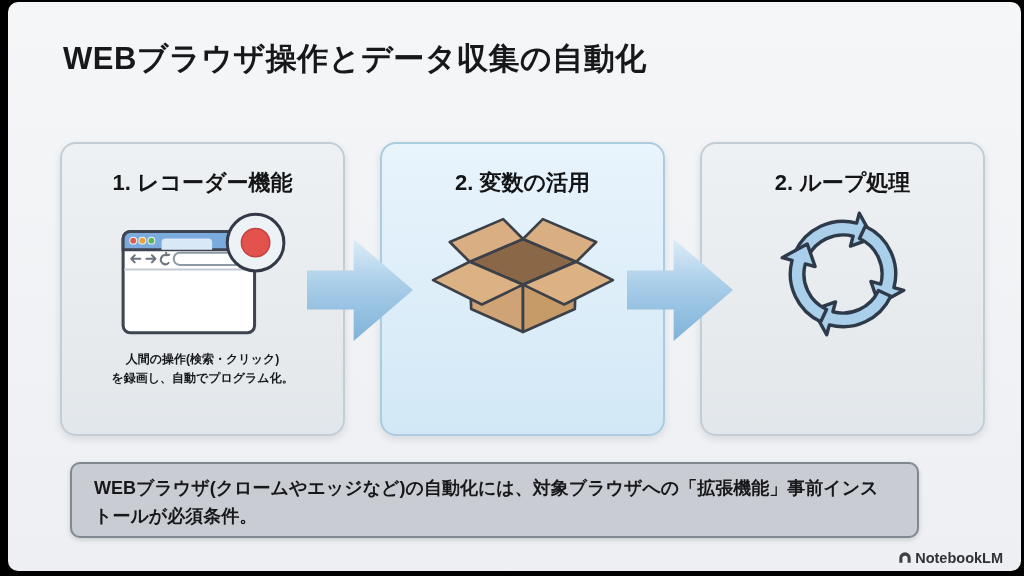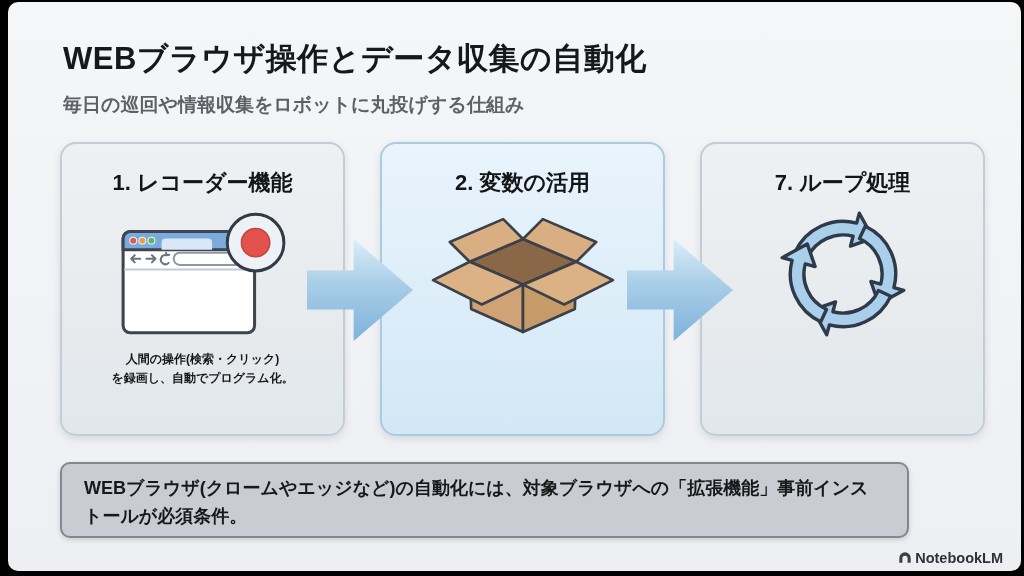--- a/index.html
+++ b/index.html
@@ -42,38 +42,37 @@
     line-height:1.6;white-space:pre-line;margin-top:0px;
   }
   .flow-arrow{
     position:absolute;top:237px;width:106px;height:102px;z-index:5;
     background:linear-gradient(180deg,#dcedf8 0%,#a8cde8 45%,#7fb3d9 100%);
     clip-path:polygon(0 31%,44% 31%,44% 0,100% 50%,44% 100%,44% 69%,0 69%);
     filter:drop-shadow(0 0 7px rgba(255,255,255,.95));
   }
   .flow-arrow.a1{left:299px;} .flow-arrow.a2{left:619px;}
   .note{
-    position:absolute;left:52px;top:460px;width:849px;height:76px;
+    position:absolute;left:62px;top:460px;width:849px;height:76px;
     box-sizing:border-box;background:#c9cdd3;border:2px solid #82888f;
     border-radius:10px;padding:11px 22px;font-size:18px;font-weight:700;
     color:#17181a;line-height:1.55;box-shadow:0 2px 5px rgba(0,0,0,.15);
   }
   .brand{
     position:absolute;right:18px;top:548px;display:flex;align-items:center;
     gap:2px;font-size:14.5px;font-weight:600;color:#2f3338;
   }
   .brand svg{display:block;}
 </style>
 </head>
 <body>
 
 <div class="slide">
 
   <div class="title">WEBブラウザ操作とデータ収集の自動化</div>
-  <div class="subtitle">毎日の巡回や情報収集をロボットに丸投げする仕組み</div>
 
   <div class="card card-1">
     <div class="card-heading">1. レコーダー機能</div>
     <div class="icon-wrap">
       <svg width="180" height="130" viewBox="0 0 178 128">
         <rect x="10" y="22" width="130" height="100" rx="7" fill="#ffffff" stroke="#3e4450" stroke-width="3"></rect>
         <path d="M10 40 v-11 a7 7 0 0 1 7 -7 h116 a7 7 0 0 1 7 7 v11 z" fill="#7babdd" stroke="#3e4450" stroke-width="3"></path>
         <circle cx="20" cy="31" r="3.4" fill="#e25a4f" stroke="#eef2f6" stroke-width="1"></circle>
         <circle cx="29" cy="31" r="3.4" fill="#e8a23c" stroke="#eef2f6" stroke-width="1"></circle>
         <circle cx="38" cy="31" r="3.4" fill="#58b95f" stroke="#eef2f6" stroke-width="1"></circle>
@@ -104,21 +103,21 @@
           <polygon points="40,92 110,122 110,184 42,154" fill="#cfa376"></polygon>
           <polygon points="110,122 180,92 178,154 110,184" fill="#c79b68"></polygon>
           <polygon points="40,92 110,122 56,148 -8,116" fill="#dcb285"></polygon>
           <polygon points="180,92 110,122 164,148 228,116" fill="#dcb285"></polygon>
         </g>
       </svg>
     </div>
   </div>
 
   <div class="card card-3">
-    <div class="card-heading">7. ループ処理</div>
+    <div class="card-heading">2. ループ処理</div>
     <div class="icon-wrap">
       <svg width="136" height="136" viewBox="-80 -80 160 160">
         <g fill="#a9cfea" stroke="#2e3a4a" stroke-width="4" stroke-linejoin="round">
           <path d="M -56.2 -26.2 A 62 62 0 0 1 16 -59.9 L 19.2 -71.5 L 35.4 -42.1 L 8.8 -32.8 L 11.9 -44.4 A 46 46 0 0 0 -41.7 -19.4 Z"></path>
           <path transform="rotate(90)" d="M -56.2 -26.2 A 62 62 0 0 1 16 -59.9 L 19.2 -71.5 L 35.4 -42.1 L 8.8 -32.8 L 11.9 -44.4 A 46 46 0 0 0 -41.7 -19.4 Z"></path>
           <path transform="rotate(180)" d="M -56.2 -26.2 A 62 62 0 0 1 16 -59.9 L 19.2 -71.5 L 35.4 -42.1 L 8.8 -32.8 L 11.9 -44.4 A 46 46 0 0 0 -41.7 -19.4 Z"></path>
           <path transform="rotate(270)" d="M -56.2 -26.2 A 62 62 0 0 1 16 -59.9 L 19.2 -71.5 L 35.4 -42.1 L 8.8 -32.8 L 11.9 -44.4 A 46 46 0 0 0 -41.7 -19.4 Z"></path>
         </g>
       </svg>
     </div>

